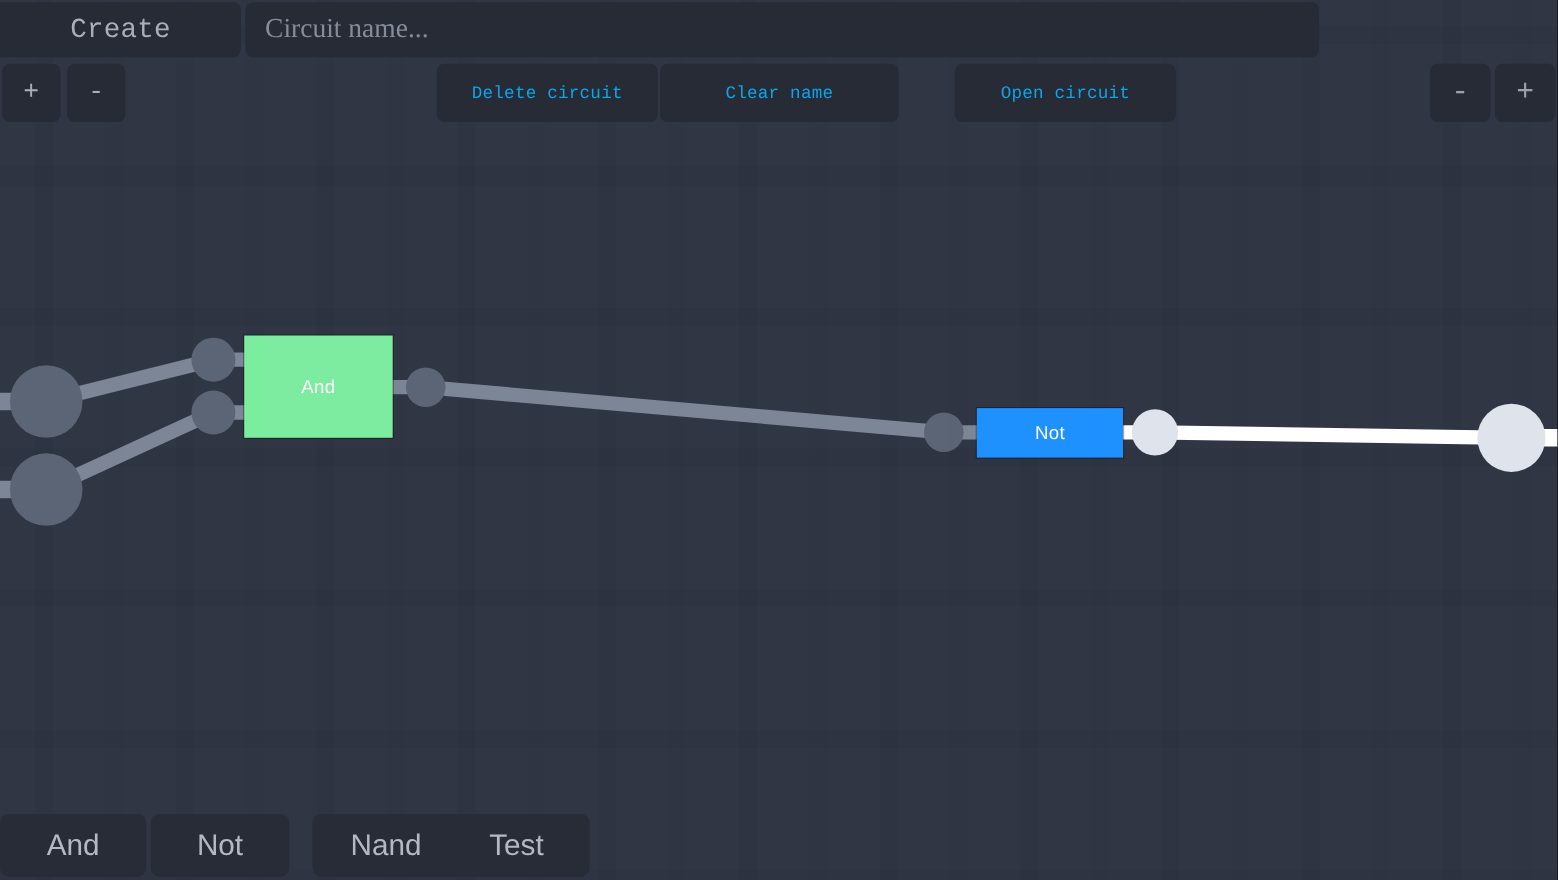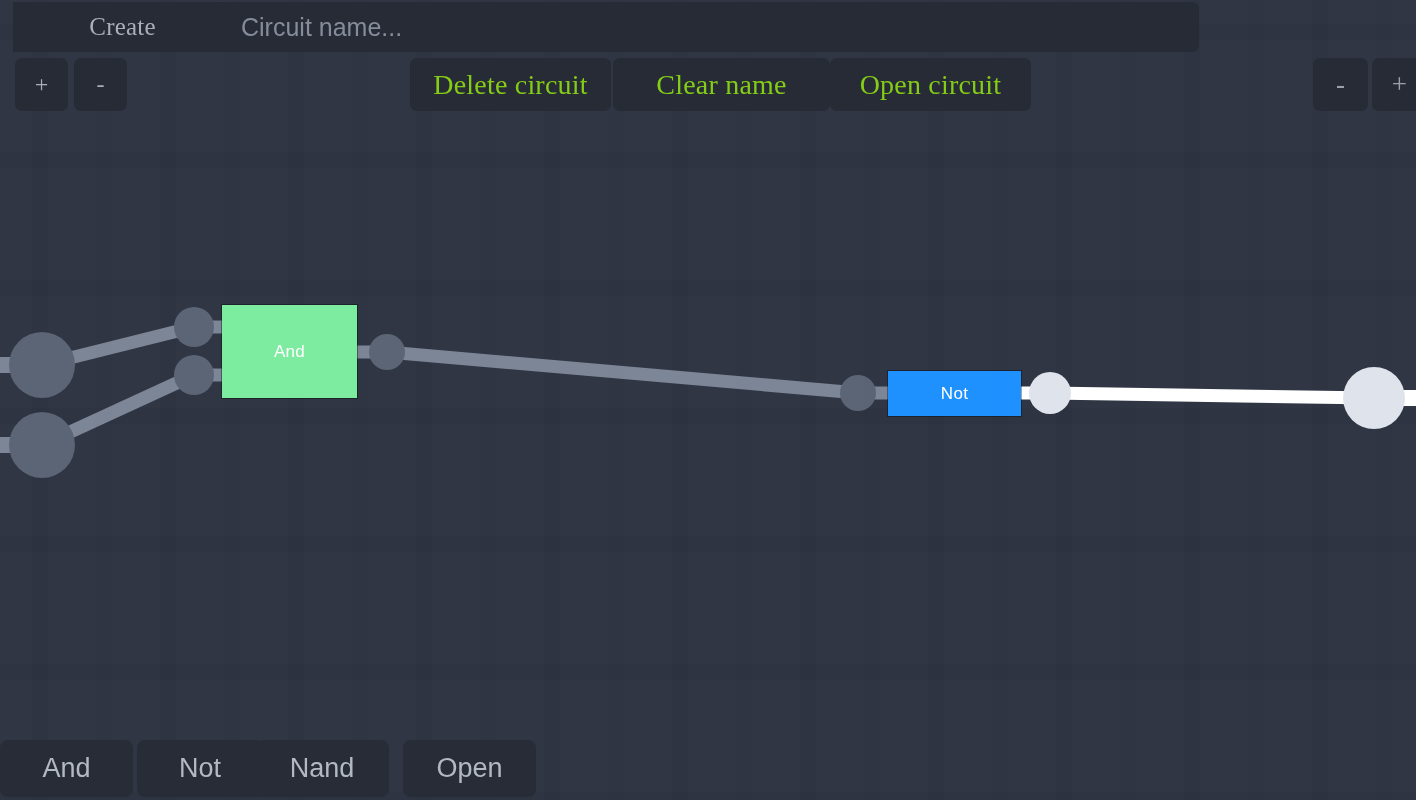--- a/index.html
+++ b/index.html
@@ -74,41 +74,40 @@
     color: #a9afba;
     display: flex;
     align-items: center;
     justify-content: center;
     font-size: 25px;
     font-weight: 300;
     letter-spacing: .2px;
     user-select: none;
     border: none;
     padding: 0;
-    font-family: Liberation Serif, serif;
-    margin-left: 13px;
+    font-family: Liberation Mono, monospace;
   }
   .bar-btn.small { font-size: 24px; }
 
   #name-field {
     position: absolute;
     background: #262b36;
     border-radius: 7px;
     border: none;
     outline: none;
     color: #5eead4;
     font-size: 25px;
     font-weight: 300;
-    font-family: Liberation Sans, sans-serif;
+    font-family: Liberation Serif, serif;
     padding: 0 18px;
     box-sizing: border-box;
   }
   #name-field::placeholder { color: #868d9a; opacity: 1; }
 
-  .row2-btn { font-size: 28px; color: #84cc16; }
+  .row2-btn { font-size: 16px; color: #0ea5e9; }
   .zoom-btn { font-size: 27px; color: #9aa1ad; font-weight: 300; }
 
   
   .palette-btn {
     position: absolute;
     background: #272c37;
     border-radius: 8px;
     color: #b3b9c3;
     display: flex;
     align-items: center;
@@ -168,26 +167,26 @@
 
 
   <button class="bar-btn small" id="btn-add-input" style="left:2px;top:58px;width:53px;height:53px;">+</button>
 
   <button class="bar-btn small" id="btn-remove-input" style="left:61px;top:58px;width:53px;height:53px;">-</button>
 
   <button class="bar-btn row2-btn" id="btn-delete-circuit" style="left:397px;top:58px;width:201px;height:53px;">Delete circuit</button>
 
   <button class="bar-btn row2-btn" id="btn-clear-board" style="left:600px;top:58px;width:217px;height:53px;">Clear name</button>
 
-  <button class="bar-btn row2-btn" id="btn-open-circuit" style="left:817px;top:58px;width:201px;height:53px;">Open circuit</button>
+  <button class="bar-btn row2-btn" id="btn-open-circuit" style="left:868px;top:58px;width:201px;height:53px;">Open circuit</button>
 
   <button class="bar-btn zoom-btn" id="btn-zoom-out" style="left:1300px;top:58px;width:55px;height:53px;">-</button>
 
   <button class="bar-btn zoom-btn" id="btn-zoom-in" style="left:1359px;top:58px;width:55px;height:53px;">+</button>
 
   <div id="palette-layer">
       <button class="palette-btn" style="left: 0px; width: 133px; top: 740px; height: 57px;">And</button>
       <button class="palette-btn" style="left: 137px; width: 126px; top: 740px; height: 57px;">Not</button>
-      <button class="palette-btn" style="left: 255px; width: 134px; top: 740px; height: 57px;">Nand</button>
-      <button class="palette-btn" style="left: 403px; width: 133px; top: 740px; height: 57px;">Open</button>
+      <button class="palette-btn" style="left: 284px; width: 134px; top: 740px; height: 57px;">Nand</button>
+      <button class="palette-btn" style="left: 403px; width: 133px; top: 740px; height: 57px;">Test</button>
     </div>
 
 </div>
 
 </body></html>

